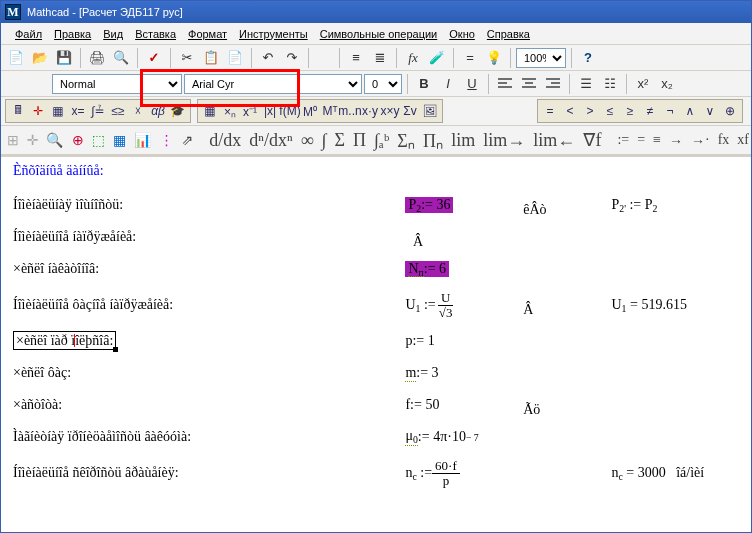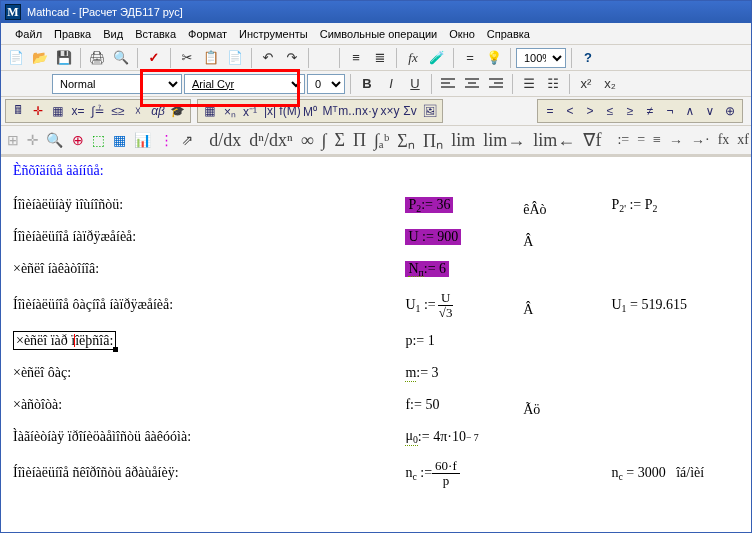--- a/index.html
+++ b/index.html
@@ -34,20 +34,21 @@
     background: #f3f3f3;
     height: 22px;
     display: flex;
     align-items: center;
     padding: 0 8px;
     border-bottom: 1px solid #d4d0c8;
   }
   .menubar span {
     padding: 0 6px;
     cursor: default;
+    text-decoration: underline;
   }
   .toolbar {
     background: #f3f3f3;
     border-bottom: 1px solid #d4d0c8;
     padding: 2px 4px;
     display: flex;
     align-items: center;
     gap: 2px;
     flex-wrap: nowrap;
     min-height: 26px;
@@ -62,21 +63,21 @@
   .sep { width: 1px; height: 20px; background: #bdbdbd; margin: 0 3px; }
   .spacer { flex: 0 0 auto; width: 20px; }
   .tb-combo {
     height: 20px;
     border: 1px solid #7b9ebd;
     background: #fff;
     font-size: 11px;
     padding: 0 3px;
   }
   .style-combo { width: 130px; margin-left: 47px; }
-  .font-combo { width: 121px; text-decoration: underline; }
+  .font-combo { width: 178px; }
   .size-combo { width: 38px; }
   .zoom-combo { width: 50px; }
   .red-box {
     position: absolute;
     border: 3px solid red;
     left: 140px; top: 69px;
     width: 160px; height: 38px;
     pointer-events: none;
   }
   .tbgrp {
@@ -336,23 +337,20 @@
     <div class="col-label">Íîìèíàëüíàÿ ìîùíîñòü:</div>
     <div class="col-eq">
         <span class="hl"><span>P</span><sub>2</sub><span>:= 36</span></span>
       </div>
     <div class="col-unit">êÂò</div>
     <div class="col-res"><span>P</span><sub>2'</sub><span> := P</span><sub>2</sub></div>
   </div>
 
   <div class="line">
     <div class="col-label">Íîìèíàëüíîå íàïðÿæåíèå:</div>
-    <div class="col-eq">
-        <span class="hl"><span>U </span><span>:= 900</span></span>
-      </div>
     <div class="col-unit">Â</div>
     <div class="col-res"></div>
   </div>
 
   <div class="line">
     <div class="col-label">×èñëî íàêàòîíîâ:</div>
     <div class="col-eq">
         <span class="hl"><span class="gw"><span>N</span><sub>п</sub></span><span>:= 6</span></span>
       </div>
     <div class="col-unit"></div>

